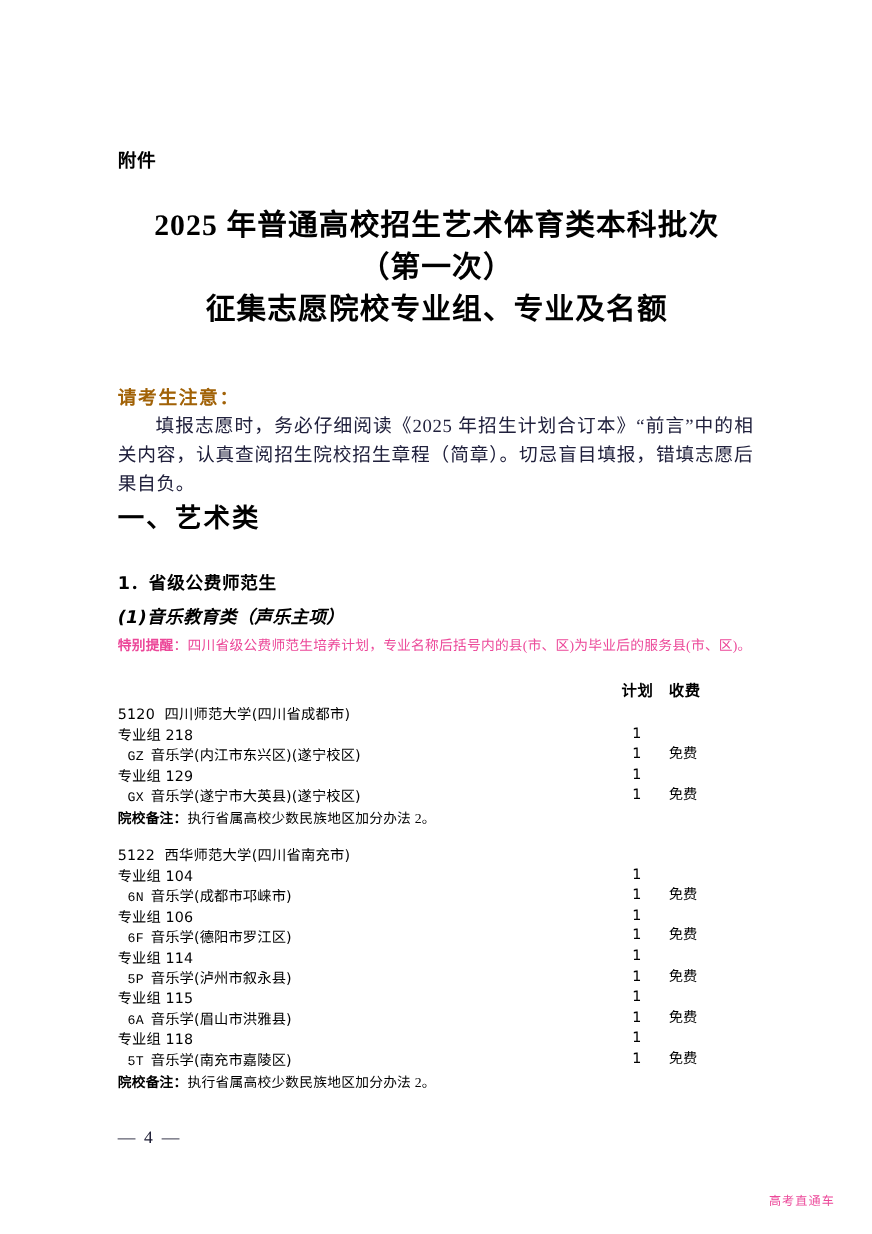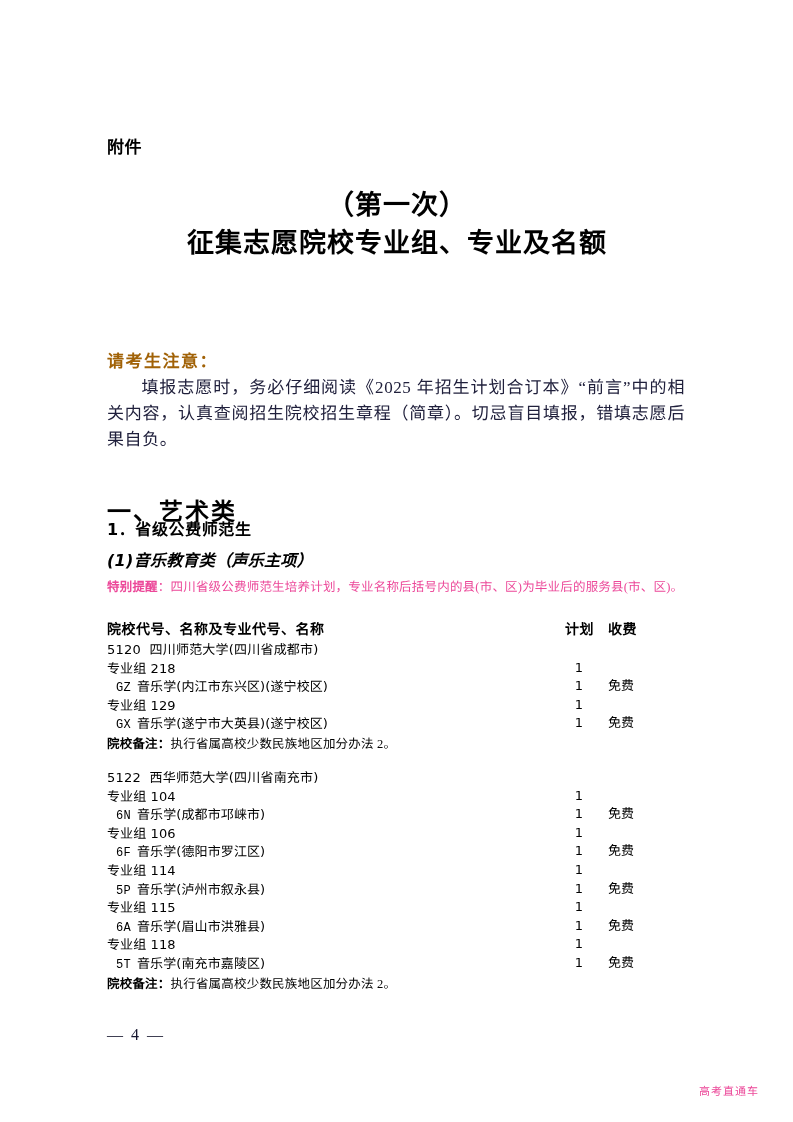--- a/index.html
+++ b/index.html
@@ -73,21 +73,21 @@
     letter-spacing: 0.6px;
     color: #20203c;
     text-align: justify;
   }
   .notice-body .indent { display: inline-block; width: 34px; }
 
   
   .sec-h1 {
     position: absolute;
     left: 107px;
-    top: 500px;
+    top: 459px;
     font-family: "DejaVu Sans", "Liberation Sans", sans-serif;
     font-size: 24px;
     font-weight: 600;
     letter-spacing: 2px;
     line-height: 1;
     color: #000;
   }
   .sec-h2 {
     position: absolute;
     left: 107px;
@@ -237,39 +237,39 @@
   }
 </style>
 </head>
 <body>
 
 <div class="page">
 
   <div class="attachment-label">附件</div>
 
   <div class="doc-title">
+    <span class="tline">2025 年普通高校招生艺术体育类本科批次</span>
     <span class="tline">（第一次）</span>
     <span class="tline">征集志愿院校专业组、专业及名额</span>
   </div>
 
   <div class="notice">
     <div class="notice-heading">请考生注意：</div>
     <div class="notice-body"><span class="indent"></span><span>填报志愿时，务必仔细阅读《2025 年招生计划合订本》“前言”中的相关内容，认真查阅招生院校招生章程（简章）。切忌盲目填报，错填志愿后果自负。</span></div>
   </div>
 
   <div class="sec-h1">一、艺术类</div>
   <div class="sec-h2">1．省级公费师范生</div>
   <div class="sec-h3">(1)音乐教育类（声乐主项）</div>
 
   <div class="reminder"><b>特别提醒</b><span>：四川省级公费师范生培养计划，专业名称后括号内的县(市、区)为毕业后的服务县(市、区)。</span></div>
 
   <div class="table-area">
 
     <div class="trow thead">
-      <span class="c-name">院校代号、名称及专业代号、名称</span>
       <span class="c-plan">计划</span>
       <span class="c-fee">收费</span>
     </div>
 
     <div class="trow r-school">
       <span class="c-name"><span>5120</span>&nbsp;&nbsp;<span>四川师范大学(四川省成都市)</span></span>
     </div>
 
     <div class="trow r-group">
       <span class="c-name">专业组 218</span>

